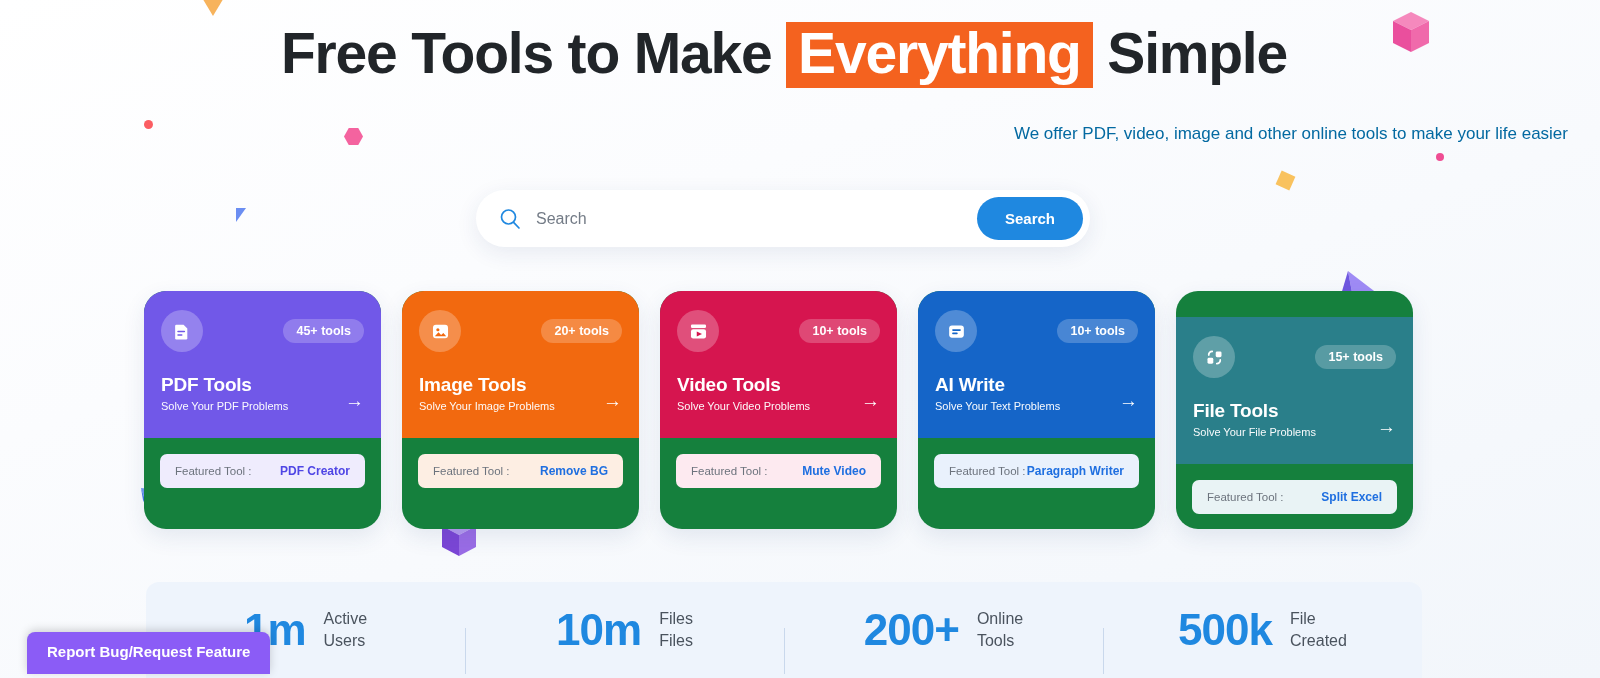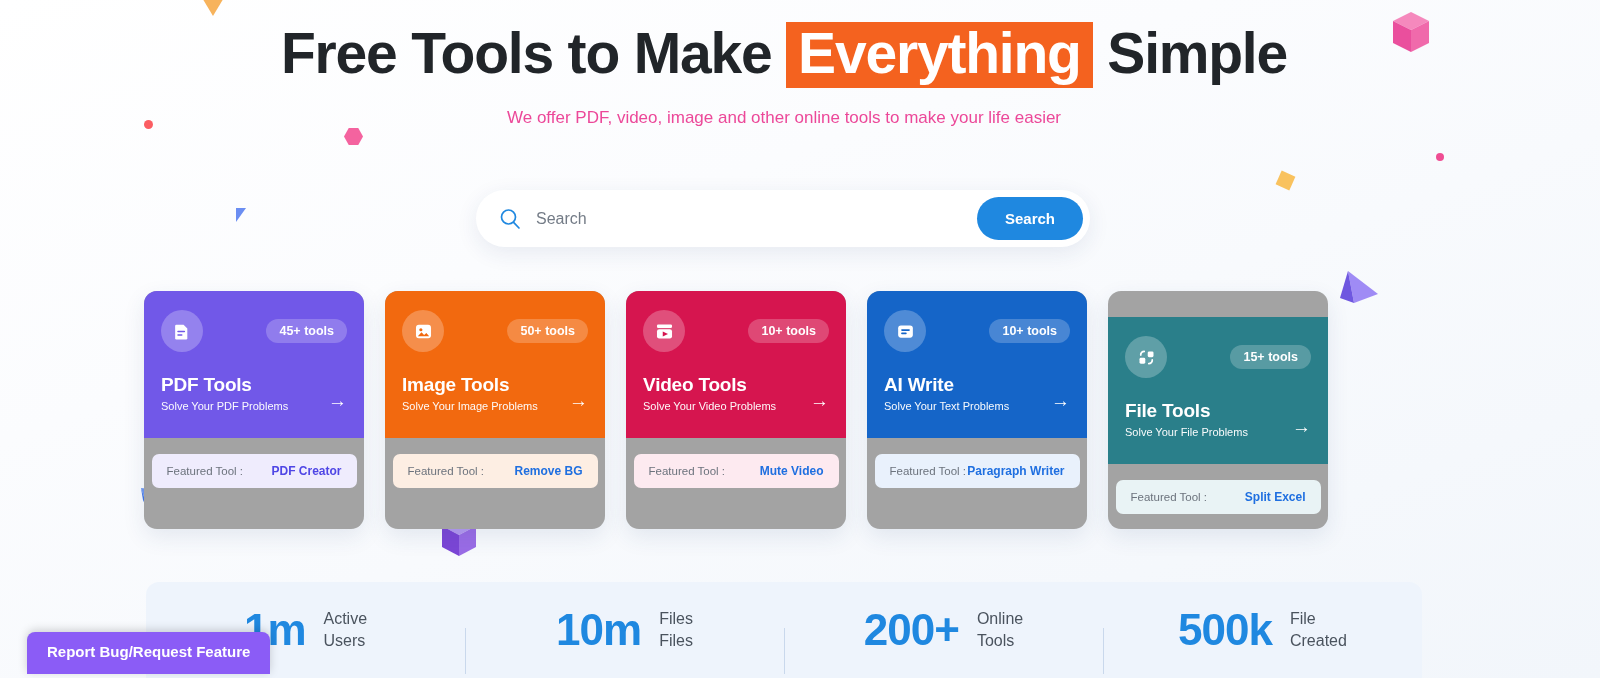--- a/index.html
+++ b/index.html
@@ -54,23 +54,23 @@
     color: #212529; line-height: 1.1;
     white-space: nowrap;
   }
   .headline .hl {
     background: #f4621f; color: #ffffff;
     padding: 2px 12px 6px 12px; display: inline-block;
     line-height: 1.02;
   }
 
   .subtitle {
-    position: absolute; top: 108px; left: 0; width: 1568px;
-    text-align: center;
-    font-size: 17px; color: #ec4899; font-weight: 400;
+    position: absolute; top: 124px; left: 0; width: 1568px;
+    text-align: right;
+    font-size: 17px; color: #0369a1; font-weight: 400;
   }
 
   
   .search-wrap {
     position: absolute; top: 190px; left: 476px;
     width: 614px; height: 57px;
     background: #ffffff; border-radius: 30px;
     box-shadow: 0 6px 22px rgba(30,60,110,0.09);
     display: flex; align-items: center; padding: 0 7px 0 22px;
   }
@@ -87,23 +87,23 @@
     font-family: "Liberation Sans", sans-serif;
     font-size: 15px; font-weight: 700; cursor: pointer;
   }
 
   
   .cards {
     position: absolute; top: 291px; left: 144px;
     width: 1280px; display: flex; gap: 21px;
   }
   .card {
-    width: 220px;
-    background: #a3a3a3;
-    border-radius: 13px;
+    width: 237px;
+    background: #15803d;
+    border-radius: 22px;
     box-shadow: 0 8px 22px rgba(40,70,120,0.10);
     overflow: hidden;
     display: flex; flex-direction: column;
   }
   .card-top {
     height: 147px; padding: 19px 17px 0 17px;
     position: relative; color: #fff;
     display: flex; flex-direction: column;
   }
   .card-row1 { display: flex; align-items: center; justify-content: space-between; }
@@ -243,21 +243,21 @@
   <div class="card">
     <div class="card-top" id="top1" style="background: rgb(242, 105, 15);">
       <div class="card-row1">
         <span class="card-ico">
           <svg viewBox="0 0 24 24" width="21" height="21" fill="#fff">
             <rect x="3.4" y="4.4" width="17.2" height="15.2" rx="3.4"></rect>
             <circle cx="9" cy="10" r="1.8" fill="#f2690f"></circle>
             <path d="M5.5 17.5l4.2-4.6 3 3.2 2.6-2.4 3.2 3.8z" fill="#f2690f"></path>
           </svg>
         </span>
-        <span class="card-badge">50+ tools</span>
+        <span class="card-badge">20+ tools</span>
       </div>
       <div class="card-title">Image Tools</div>
       <div class="card-sub">Solve Your Image Problems</div>
       <span class="card-arrow">→</span>
     </div>
     <div class="card-foot">
       <div class="foot-pill" id="foot1" style="background: rgb(253, 238, 227);">
         <span class="foot-label">Featured Tool :</span>
         <a class="foot-tool" href="#" id="link1" style="color: rgb(31, 111, 224); text-decoration: none;">Remove BG</a>
       </div>

